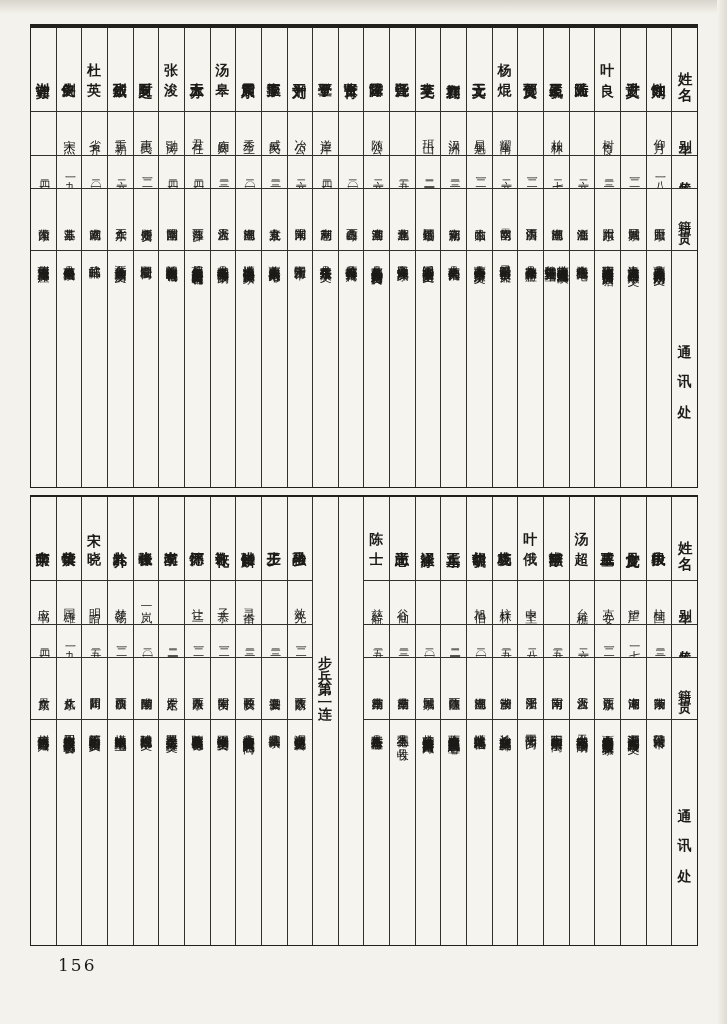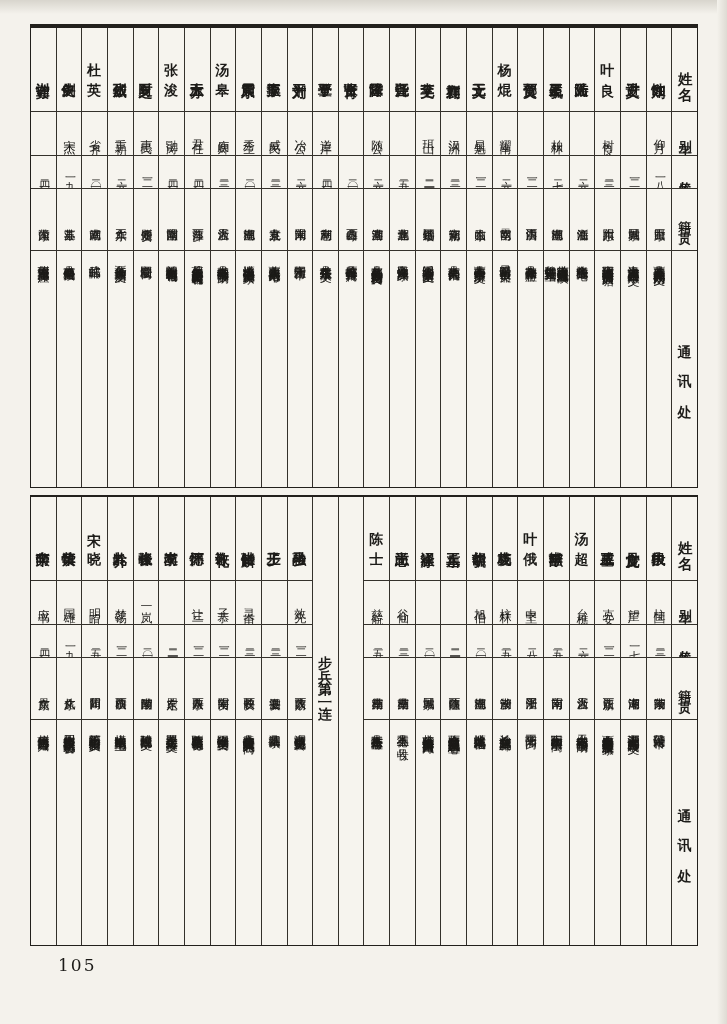--- a/index.html
+++ b/index.html
@@ -942,14 +942,14 @@
         </div>
     <div class="cell c-native">
           <span class="v f-native">广东文昌</span>
         </div>
     <div class="cell c-addr">
           <span class="v f-addr">琼州文昌迈号市协兴隆号</span>
         </div>
   </div>
     </div>
 
-  <div class="page-number">105</div>
+  <div class="page-number">156</div>
 </div>
 
 </body></html>

